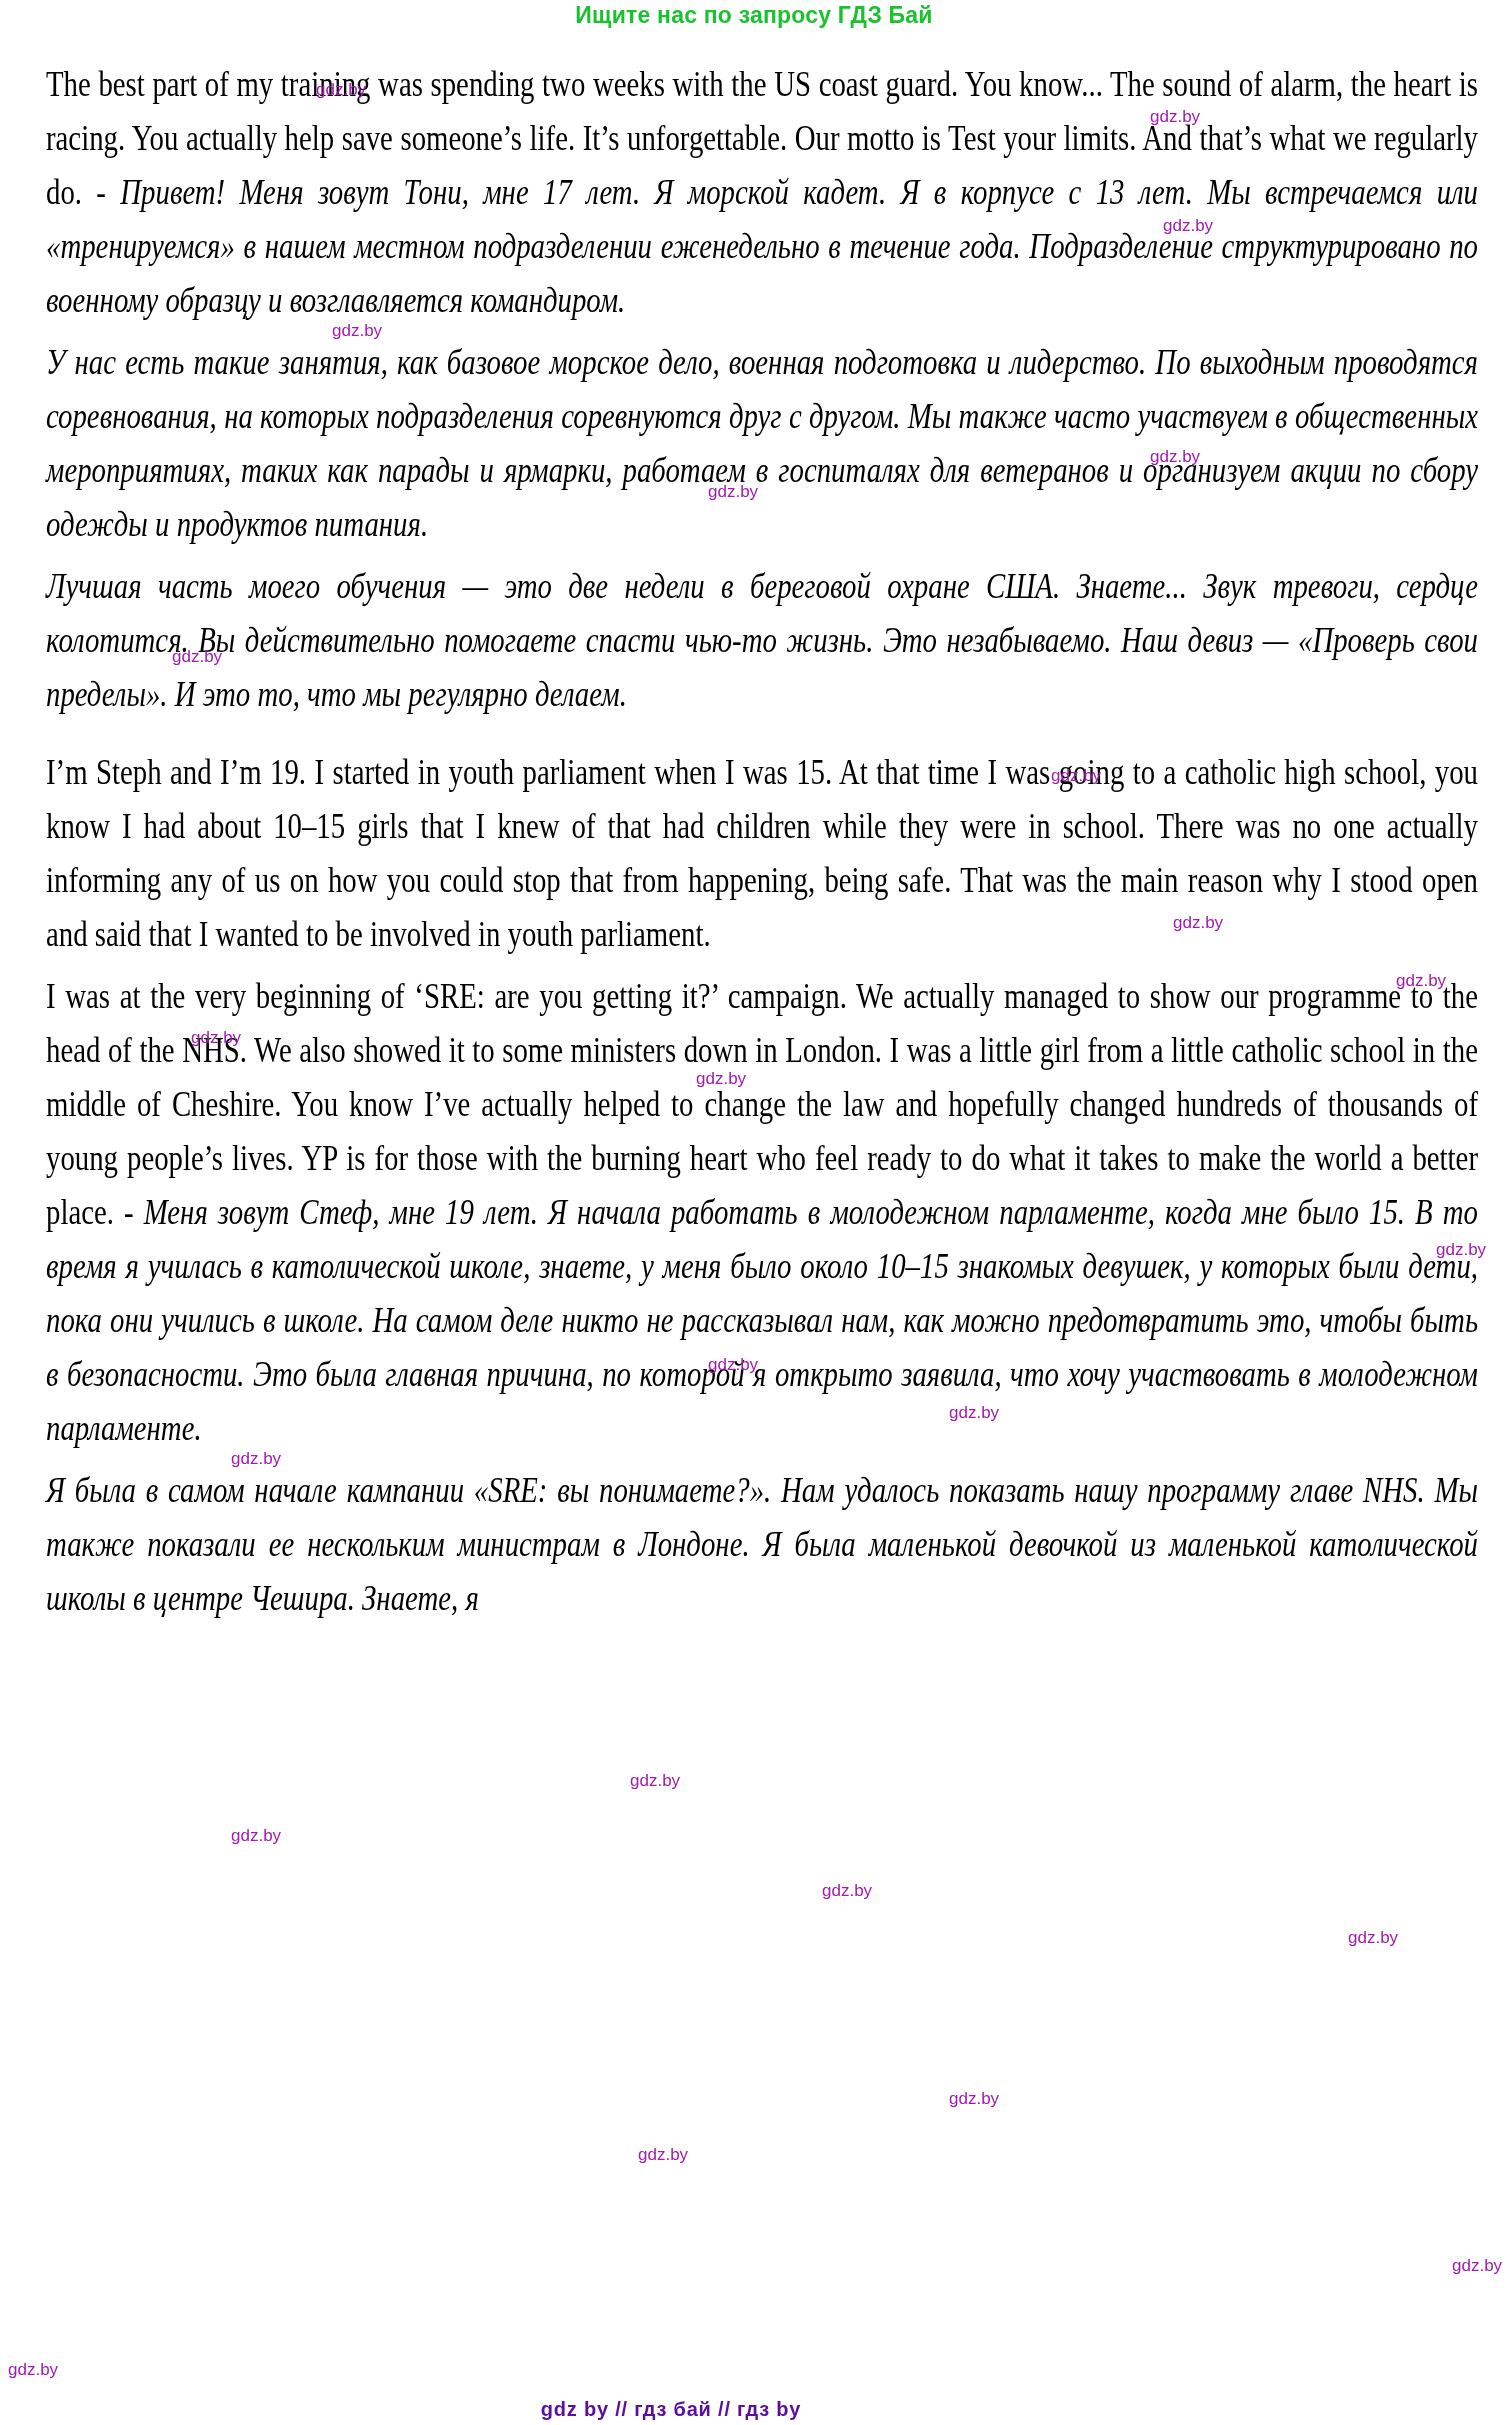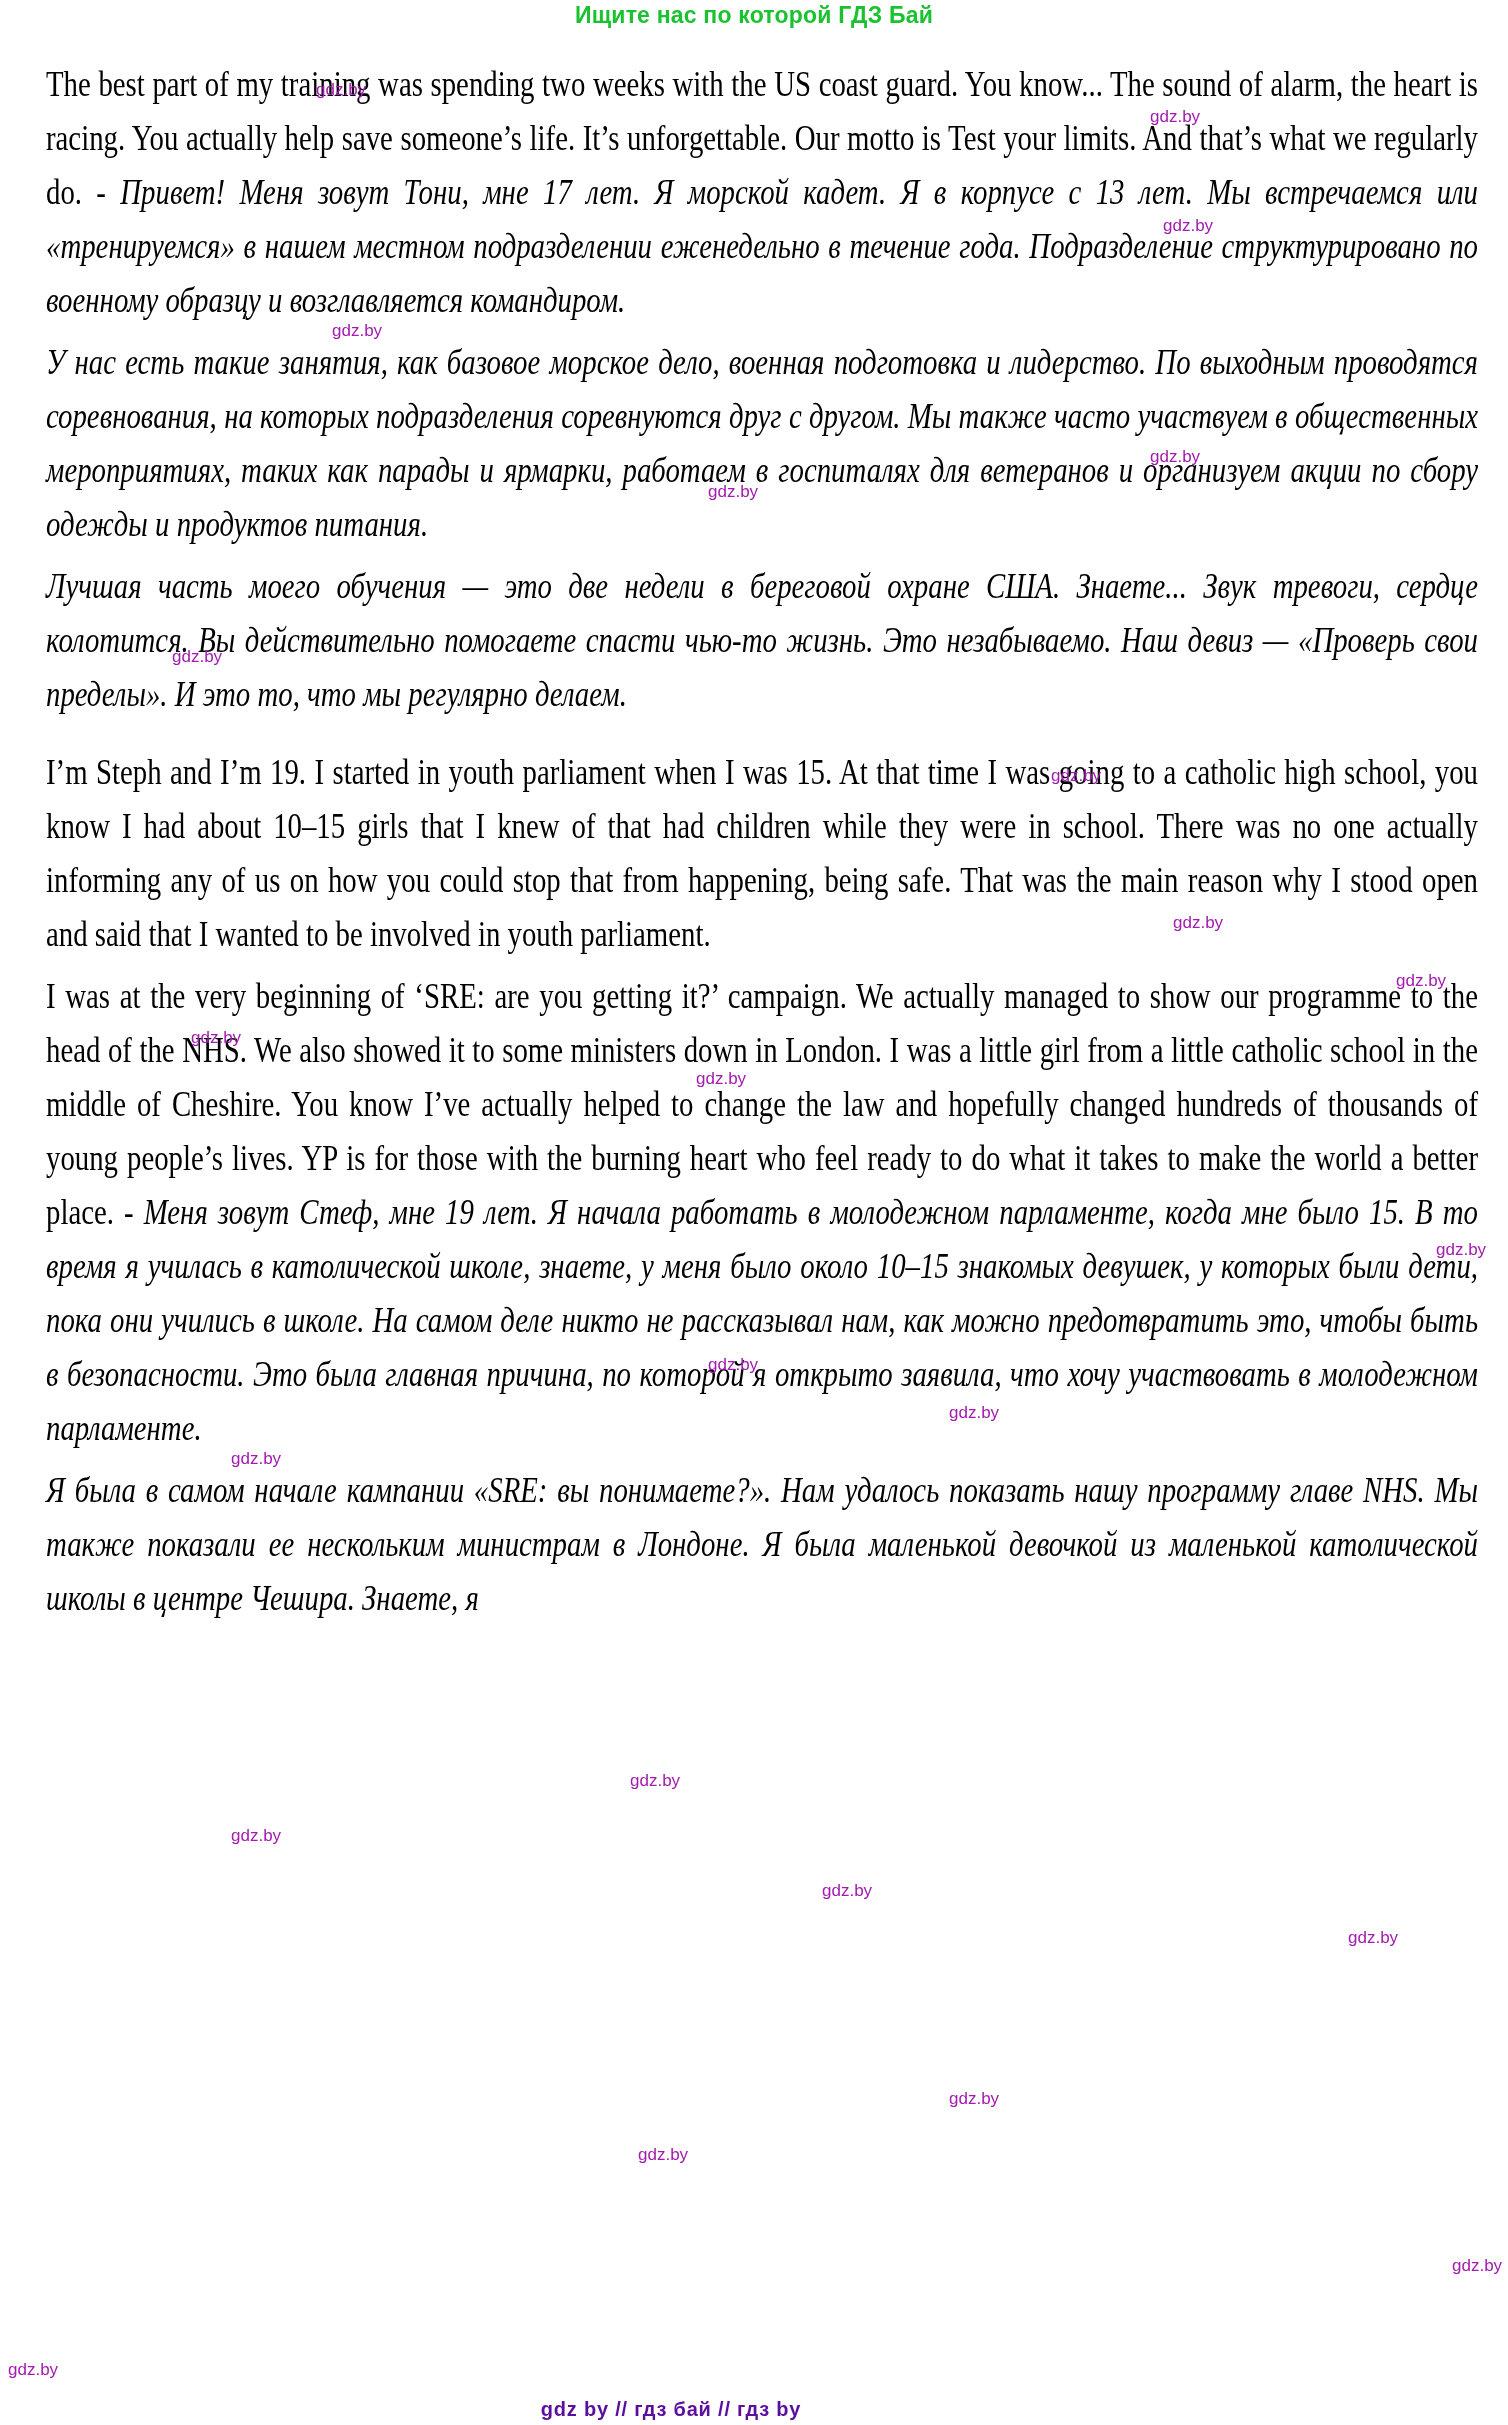--- a/index.html
+++ b/index.html
@@ -95,21 +95,21 @@
     white-space: nowrap;
     pointer-events: none;
     line-height: 1;
   }
 </style>
 </head>
 <body>
 
 <div class="page">
 
-  <div class="header-banner">Ищите нас по которой ГДЗ Бай</div>
+  <div class="header-banner">Ищите нас по запросу ГДЗ Бай</div>
 
   <div class="content">
 
     <p class="para eng"><span>The best part of my training was spending two weeks with the US coast guard. You know... The sound of alarm, the heart is racing. You actually help save someone’s life. It’s unforgettable. Our motto is Test your limits. And that’s what we regularly do. - </span><span class="mixed-ru">Привет! Меня зовут Тони, мне 17 лет. Я морской кадет. Я в корпусе с 13 лет. Мы встречаемся или «тренируемся» в нашем местном подразделении еженедельно в течение года. Подразделение структурировано по военному образцу и возглавляется командиром.</span></p>
 
     <div class="gap-sm"></div>
 
     <p class="para rus">У нас есть такие занятия, как базовое морское дело, военная подготовка и лидерство. По выходным проводятся соревнования, на которых подразделения соревнуются друг с другом. Мы также часто участвуем в общественных мероприятиях, таких как парады и ярмарки, работаем в госпиталях для ветеранов и организуем акции по сбору одежды и продуктов питания.</p>
 
     <div class="gap-sm"></div>

